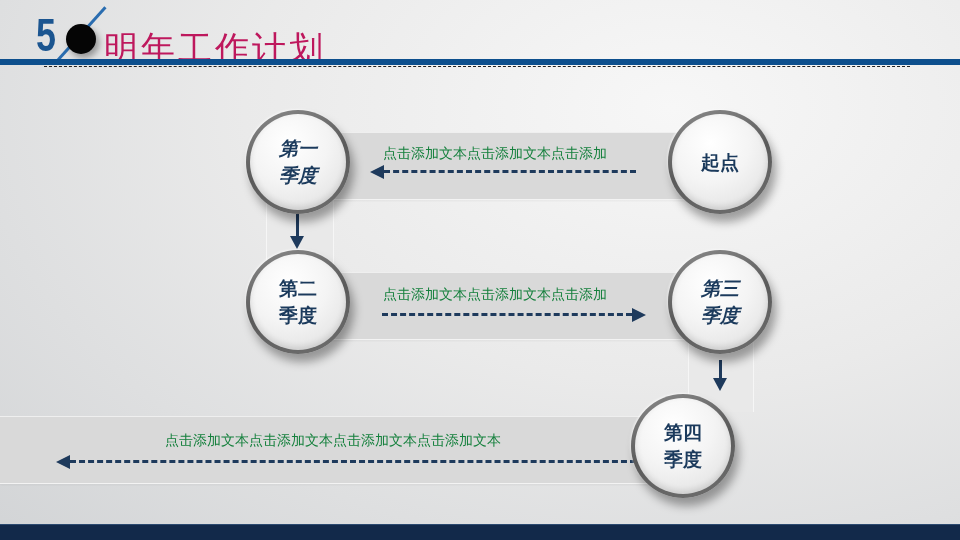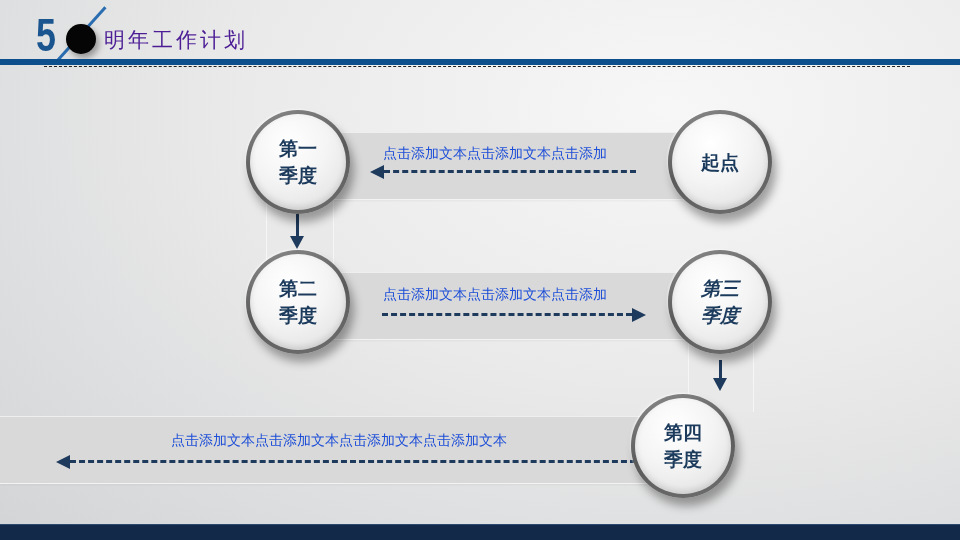--- a/index.html
+++ b/index.html
@@ -20,21 +20,21 @@
   .hdr-slash {
     position: absolute; left: 42px; top: 34px; width: 76px; height: 3px;
     background: #2a6db0; transform: rotate(-48deg); transform-origin: center;
   }
   .hdr-dot {
     position: absolute; left: 66px; top: 24px; width: 30px; height: 30px;
     border-radius: 50%; background: #050505;
     box-shadow: 3px 4px 6px rgba(0,0,0,0.35);
   }
   .hdr-title {
-    position: absolute; left: 104px; top: 26px; font-size: 21px; color: #4c1d95;
+    position: absolute; left: 104px; top: 26px; font-size: 34px; color: #be185d;
     letter-spacing: 3px;
     font-family: "DejaVu Sans", sans-serif;
   }
   .hdr-bar {
     position: absolute; left: 0; top: 59px; width: 960px; height: 6px; background: #0d4f8d;
   }
   .hdr-dash {
     position: absolute; left: 44px; top: 66px; width: 866px; height: 0;
     border-top: 1px dashed #222;
   }
@@ -49,21 +49,21 @@
   .band {
     position: absolute; background: #d9d9d9;
     border-top: 1px solid #efefef; border-bottom: 1px solid #f3f3f3;
     box-shadow: 0 1px 2px rgba(0,0,0,0.05);
   }
   .vband {
     position: absolute; background: #e9e9e9;
     border-left: 1px solid #f6f6f6; border-right: 1px solid #f6f6f6;
   }
   .band-text {
-    position: absolute; font-size: 14px; color: #1d4ed8; white-space: nowrap;
+    position: absolute; font-size: 14px; color: #15803d; white-space: nowrap;
     font-family: "DejaVu Sans", sans-serif;
   }
   .arrow-line {
     position: absolute; height: 0; border-top: 3px dashed #1e3a5c;
   }
   .arrow-head { position: absolute; width: 0; height: 0; }
   .ah-left {
     border-top: 7px solid transparent; border-bottom: 7px solid transparent;
     border-right: 14px solid #1e3a5c;
   }
@@ -116,35 +116,35 @@
   <div class="arrow-line" style="left:384px; top:170px; width:252px;"></div>
 
   <div class="band" style="left:300px; top:272px; width:420px; height:66px;">
   </div>
   <div class="band-text" style="left:383px; top:286px;">点击添加文本点击添加文本点击添加</div>
   <div class="arrow-line" style="left:382px; top:313px; width:250px;"></div>
   <div class="arrow-head ah-right" style="left:632px; top:308px;"></div>
 
   <div class="band" style="left:0px; top:416px; width:720px; height:66px;">
   </div>
-  <div class="band-text" style="left:171px; top:432px;">点击添加文本点击添加文本点击添加文本点击添加文本</div>
+  <div class="band-text" style="left:165px; top:432px;">点击添加文本点击添加文本点击添加文本点击添加文本</div>
   <div class="arrow-head ah-left" style="left:56px; top:455px;"></div>
   <div class="arrow-line" style="left:70px; top:460px; width:566px;"></div>
 
   <div class="v-line" style="left:296px; top:214px; height:24px;"></div>
   <div class="arrow-head ah-down" style="left:290px; top:236px;"></div>
   <div class="v-line" style="left:719px; top:360px; height:20px;"></div>
   <div class="arrow-head ah-down" style="left:713px; top:378px;"></div>
 
   <div class="node" style="left:668px; top:110px;">
     <div class="node-inner">
       <span class="node-label">起点</span>
     </div>
   </div>
-  <div class="node" style="left:246px; top:110px;">
+  <div class="node" style="left:246px; top:110px;font-style:italic;">
     <div class="node-inner">
       <span class="node-label">第一
 季度</span>
     </div>
   </div>
   <div class="node" style="left:246px; top:250px;">
     <div class="node-inner">
       <span class="node-label">第二
 季度</span>
     </div>

